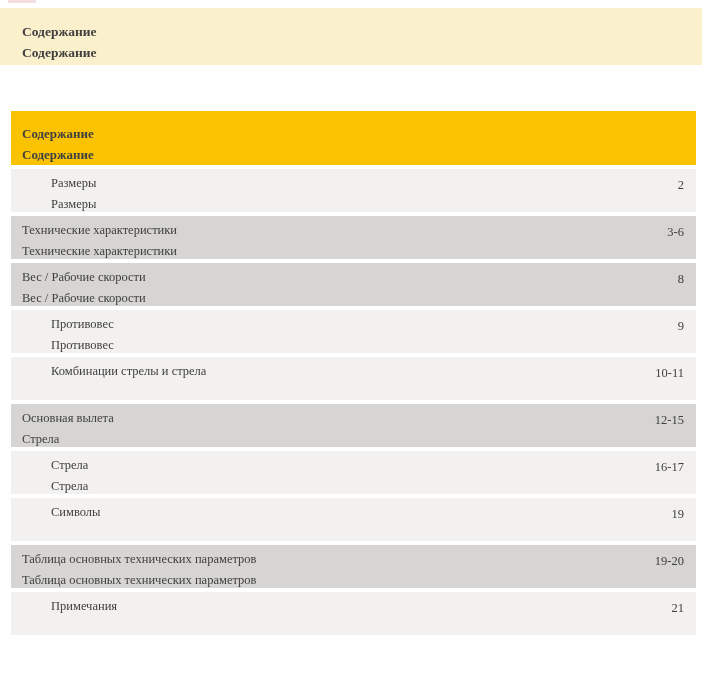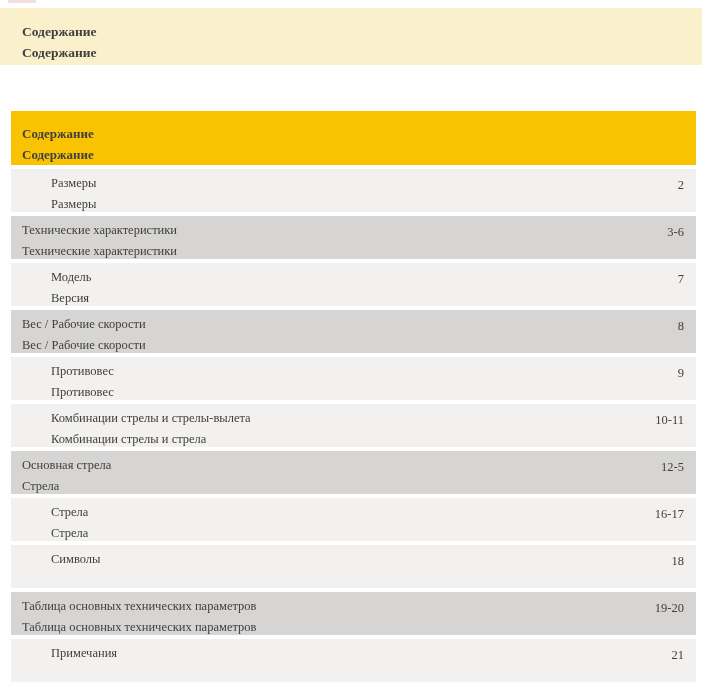--- a/index.html
+++ b/index.html
@@ -94,59 +94,53 @@
     <div class="line">Размеры</div>
     <div class="pg">2</div>
   </div>
 
   <div class="toc-row dark">
     <div class="line">Технические характеристики</div>
     <div class="line">Технические характеристики</div>
     <div class="pg">3-6</div>
   </div>
 
-  <div class="toc-row light">
-    <div class="line">Модель</div>
-    <div class="line">Версия</div>
-    <div class="pg">7</div>
-  </div>
 
   <div class="toc-row dark">
     <div class="line">Вес / Рабочие скорости</div>
     <div class="line">Вес / Рабочие скорости</div>
     <div class="pg">8</div>
   </div>
 
   <div class="toc-row light">
     <div class="line">Противовес</div>
     <div class="line">Противовес</div>
     <div class="pg">9</div>
   </div>
 
   <div class="toc-row light">
-    <div class="line">Комбинации стрелы и стрелы-вылета</div>
     <div class="line">Комбинации стрелы и стрела</div>
     <div class="pg">10-11</div>
   </div>
 
   <div class="toc-row dark">
-    <div class="line">Основная стрела</div>
+    <div class="line">Основная вылета</div>
     <div class="line">Стрела</div>
-    <div class="pg">12-5</div>
+    <div class="pg">12-15</div>
   </div>
 
   <div class="toc-row light">
     <div class="line">Стрела</div>
     <div class="line">Стрела</div>
     <div class="pg">16-17</div>
   </div>
 
   <div class="toc-row light">
     <div class="line">Символы</div>
-    <div class="pg">18</div>
+    <div class="pg">19</div>
   </div>
 
   <div class="toc-row dark">
     <div class="line">Таблица основных технических параметров</div>
     <div class="line">Таблица основных технических параметров</div>
     <div class="pg">19-20</div>
   </div>
 
   <div class="toc-row light">
     <div class="line">Примечания</div>

